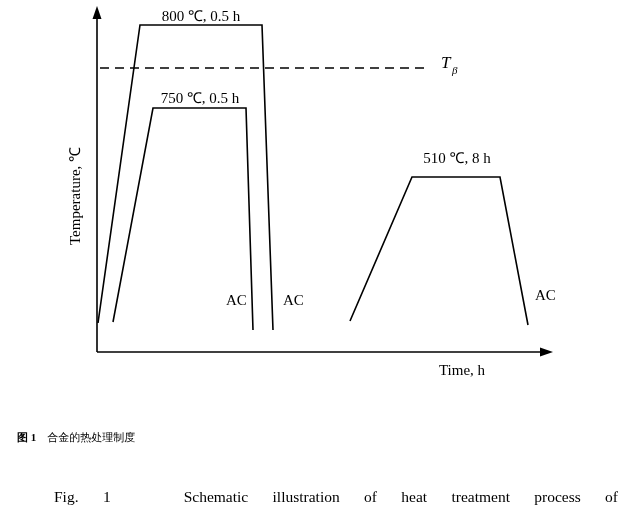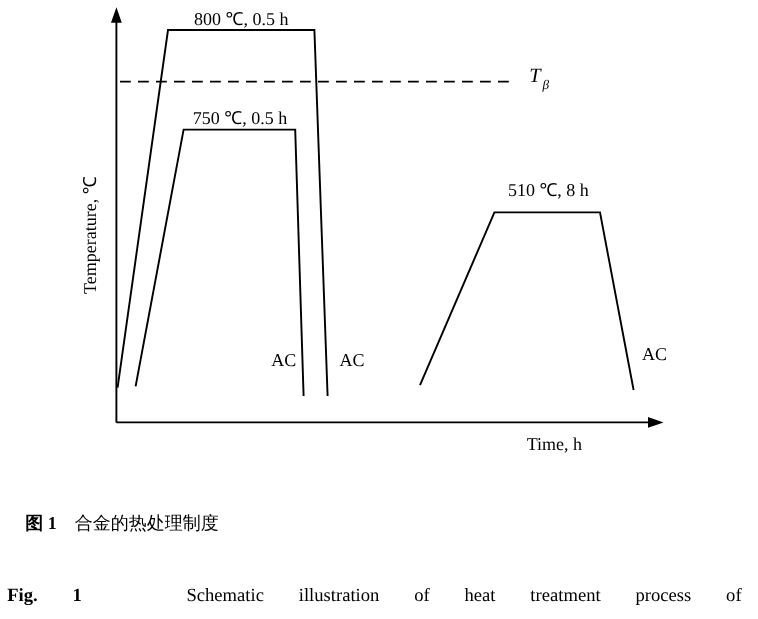--- a/index.html
+++ b/index.html
@@ -28,37 +28,38 @@
     top: 0;
   }
   .caption-block {
     position: absolute;
     left: 6px;
     top: 392px;
     width: 620px;
   }
   .cap-cn {
     font-family: "Liberation Serif", serif;
-    font-size: 15px;
+    font-size: 11px;
     line-height: 30px;
     white-space: pre;
   }
   .cap-cn .cap-label {
     font-weight: bold;
   }
   .cap-en {
     font-family: "Liberation Serif", serif;
     font-size: 15.5px;
     line-height: 30px;
     text-align: justify;
     text-align-last: justify;
     width: 612px;
   }
   .cap-en .cap-label {
-    font-weight: bold;
+    font-weight: normal;
+    margin-left: 48px;
   }
   .cap-en-last {
     font-family: "Liberation Serif", serif;
     font-size: 15.5px;
     line-height: 30px;
     text-align: left;
   }
   .svg-label {
     font-family: "Liberation Serif", serif;
     font-size: 15px;

